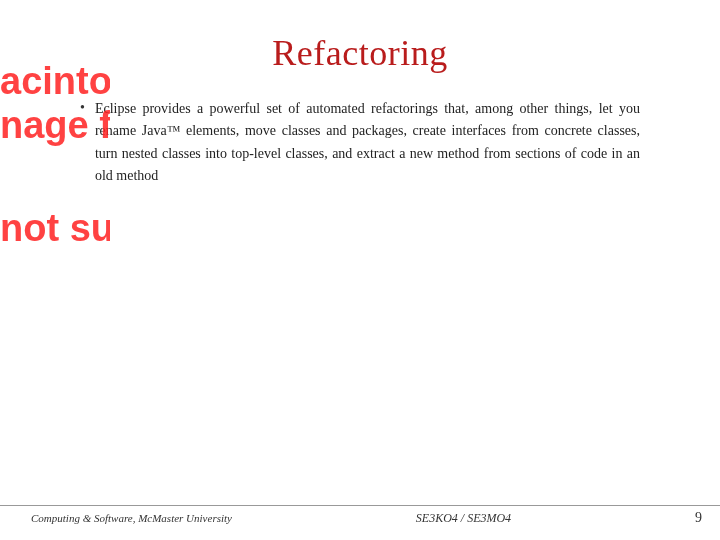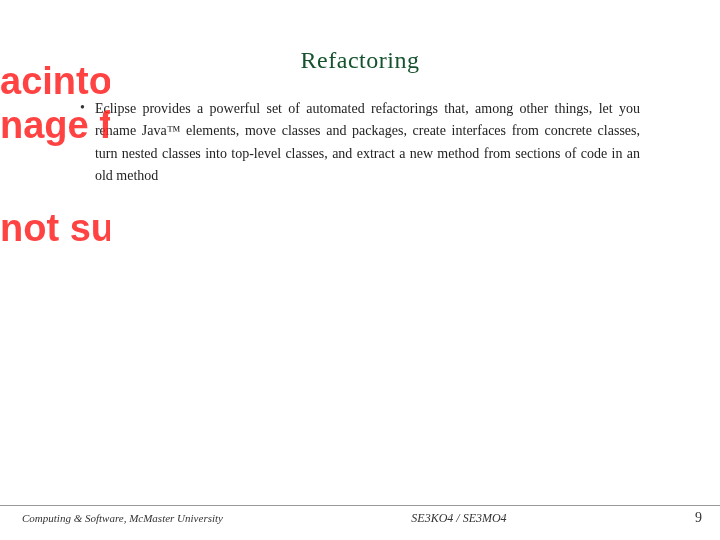--- a/index.html
+++ b/index.html
@@ -20,24 +20,24 @@
     .slide {
       width: 720px;
       height: 540px;
       background: #ffffff;
       position: relative;
       padding: 0;
     }
 
     .slide-title {
       text-align: center;
-      font-size: 24px;
+      font-size: 36px;
       font-weight: normal;
-      color: #14532d;
-      padding-top: 47px;
+      color: #b91c1c;
+      padding-top: 32px;
       padding-bottom: 24px;
       font-family: 'Garamond', 'Georgia', serif;
       letter-spacing: 0.5px;
     }
 
     .content-area {
       padding: 0 80px 0 80px;
     }
 
     .bullet-item {
@@ -76,21 +76,21 @@
       color: #ff2222;
       opacity: 0.85;
       line-height: 1.15;
       font-family: Arial, sans-serif;
       white-space: nowrap;
     }
 
     .footer {
       position: absolute;
       bottom: 14px;
-      left: 4px;
+      left: 13px;
       right: 0;
       display: flex;
       justify-content: space-between;
       align-items: center;
       padding: 0 18px;
     }
 
     .footer-left {
       font-size: 11px;
       color: #333333;

